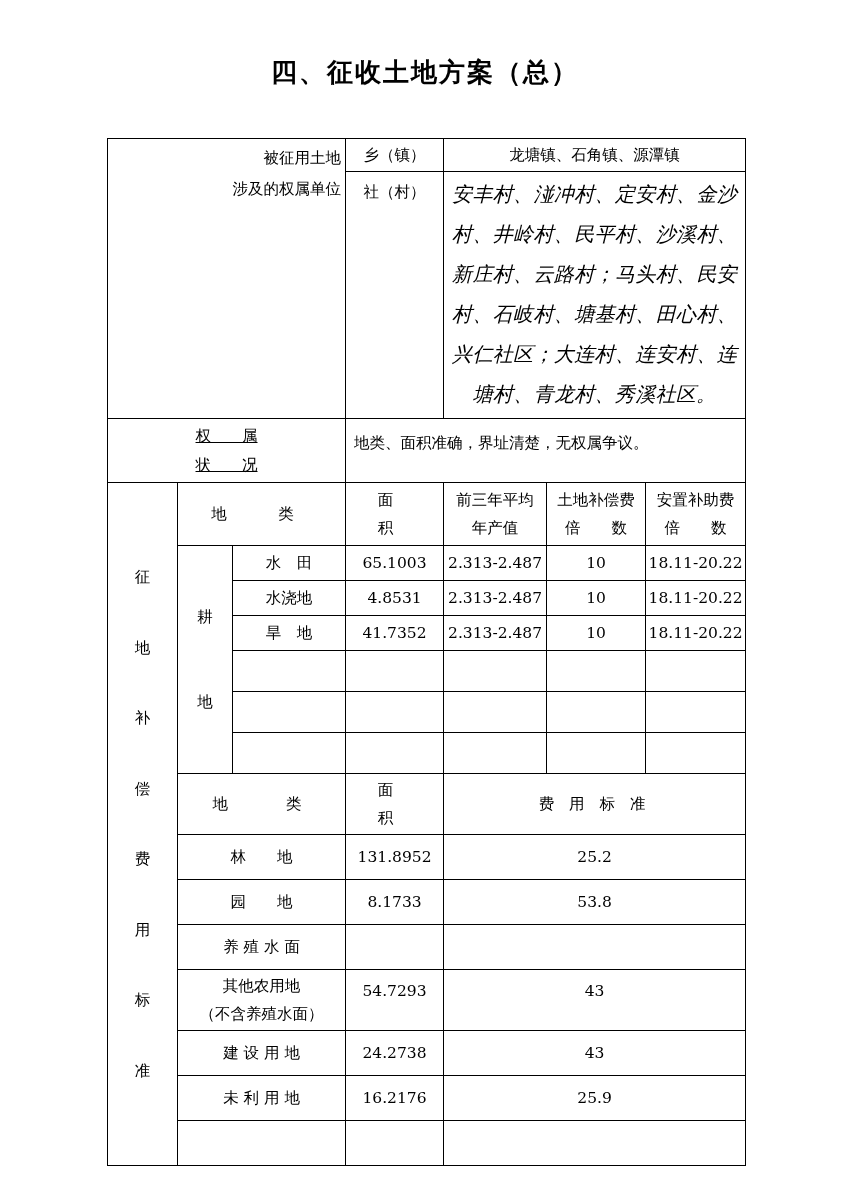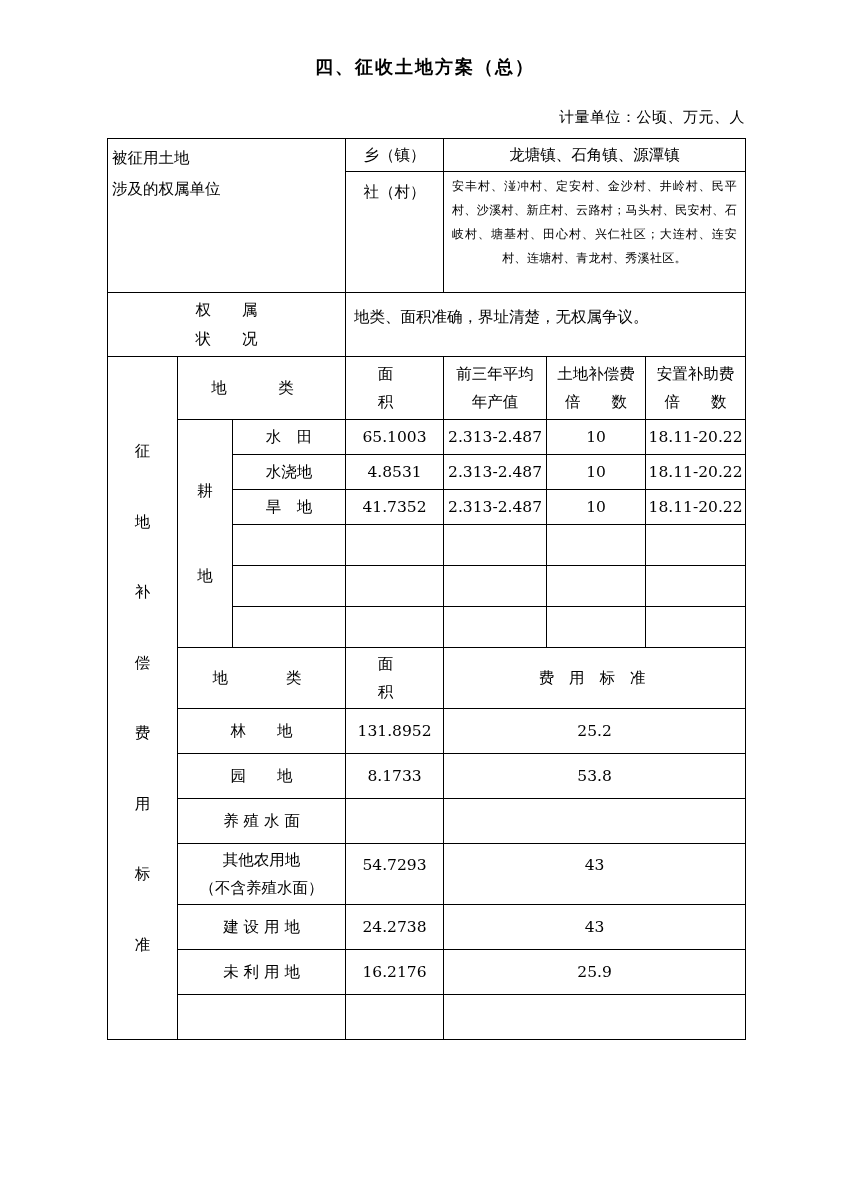--- a/index.html
+++ b/index.html
@@ -20,21 +20,21 @@
     height: 1203px;
     position: relative;
     box-sizing: border-box;
   }
   .doc-title {
     position: absolute;
     top: 55px;
     left: 0;
     width: 850px;
     text-align: center;
-    font-size: 18px;
+    font-size: 26px;
     font-weight: bold;
     letter-spacing: 2px;
     font-family: "DejaVu Serif", "Liberation Serif", serif;
   }
   .unit-line {
     position: absolute;
     top: 108px;
     left: 0;
     width: 745px;
     text-align: right;
@@ -52,20 +52,21 @@
   table.main td {
     border: 1.4px solid #000;
     padding: 0;
     font-size: 15.5px;
     vertical-align: middle;
     text-align: center;
     line-height: 1.85;
   }
   .cell-pad {
     padding: 3px 6px;
+    text-decoration: underline;
   }
   .spread2 {
     letter-spacing: 18px;
     text-indent: 18px;
   }
   .spread3 {
     letter-spacing: 9px;
     text-indent: 9px;
   }
   .spread-sm {
@@ -96,48 +97,48 @@
     justify-content: space-around;
     align-items: center;
     height: 100%;
     min-height: 190px;
     padding: 10px 0;
     box-sizing: border-box;
   }
   .villages {
     text-align: justify;
     text-align-last: center;
-    font-size: 12px;
+    font-size: 20px;
     line-height: 2.0;
     padding: 2px 8px 4px 8px;
     letter-spacing: 0.3px;
+    font-style: italic;
   }
   .owner-left {
-    text-align: left;
+    text-align: right;
     line-height: 2.0;
     padding: 4px 4px;
   }
   .status-text {
     text-align: left;
     padding: 4px 8px;
   }
   td.tall-empty {
     height: 40px;
   }
   .hdr2 {
     line-height: 1.8;
   }
 </style>
 </head>
 <body>
 
 <div class="page">
 
   <div class="doc-title">四、征收土地方案（总）</div>
-  <div class="unit-line">计量单位：公顷、万元、人</div>
 
   <table class="main">
     <colgroup>
       <col style="width:70px">
       <col style="width:55px">
       <col style="width:113px">
       <col style="width:98px">
       <col style="width:103px">
       <col style="width:99px">
       <col style="width:100px">

